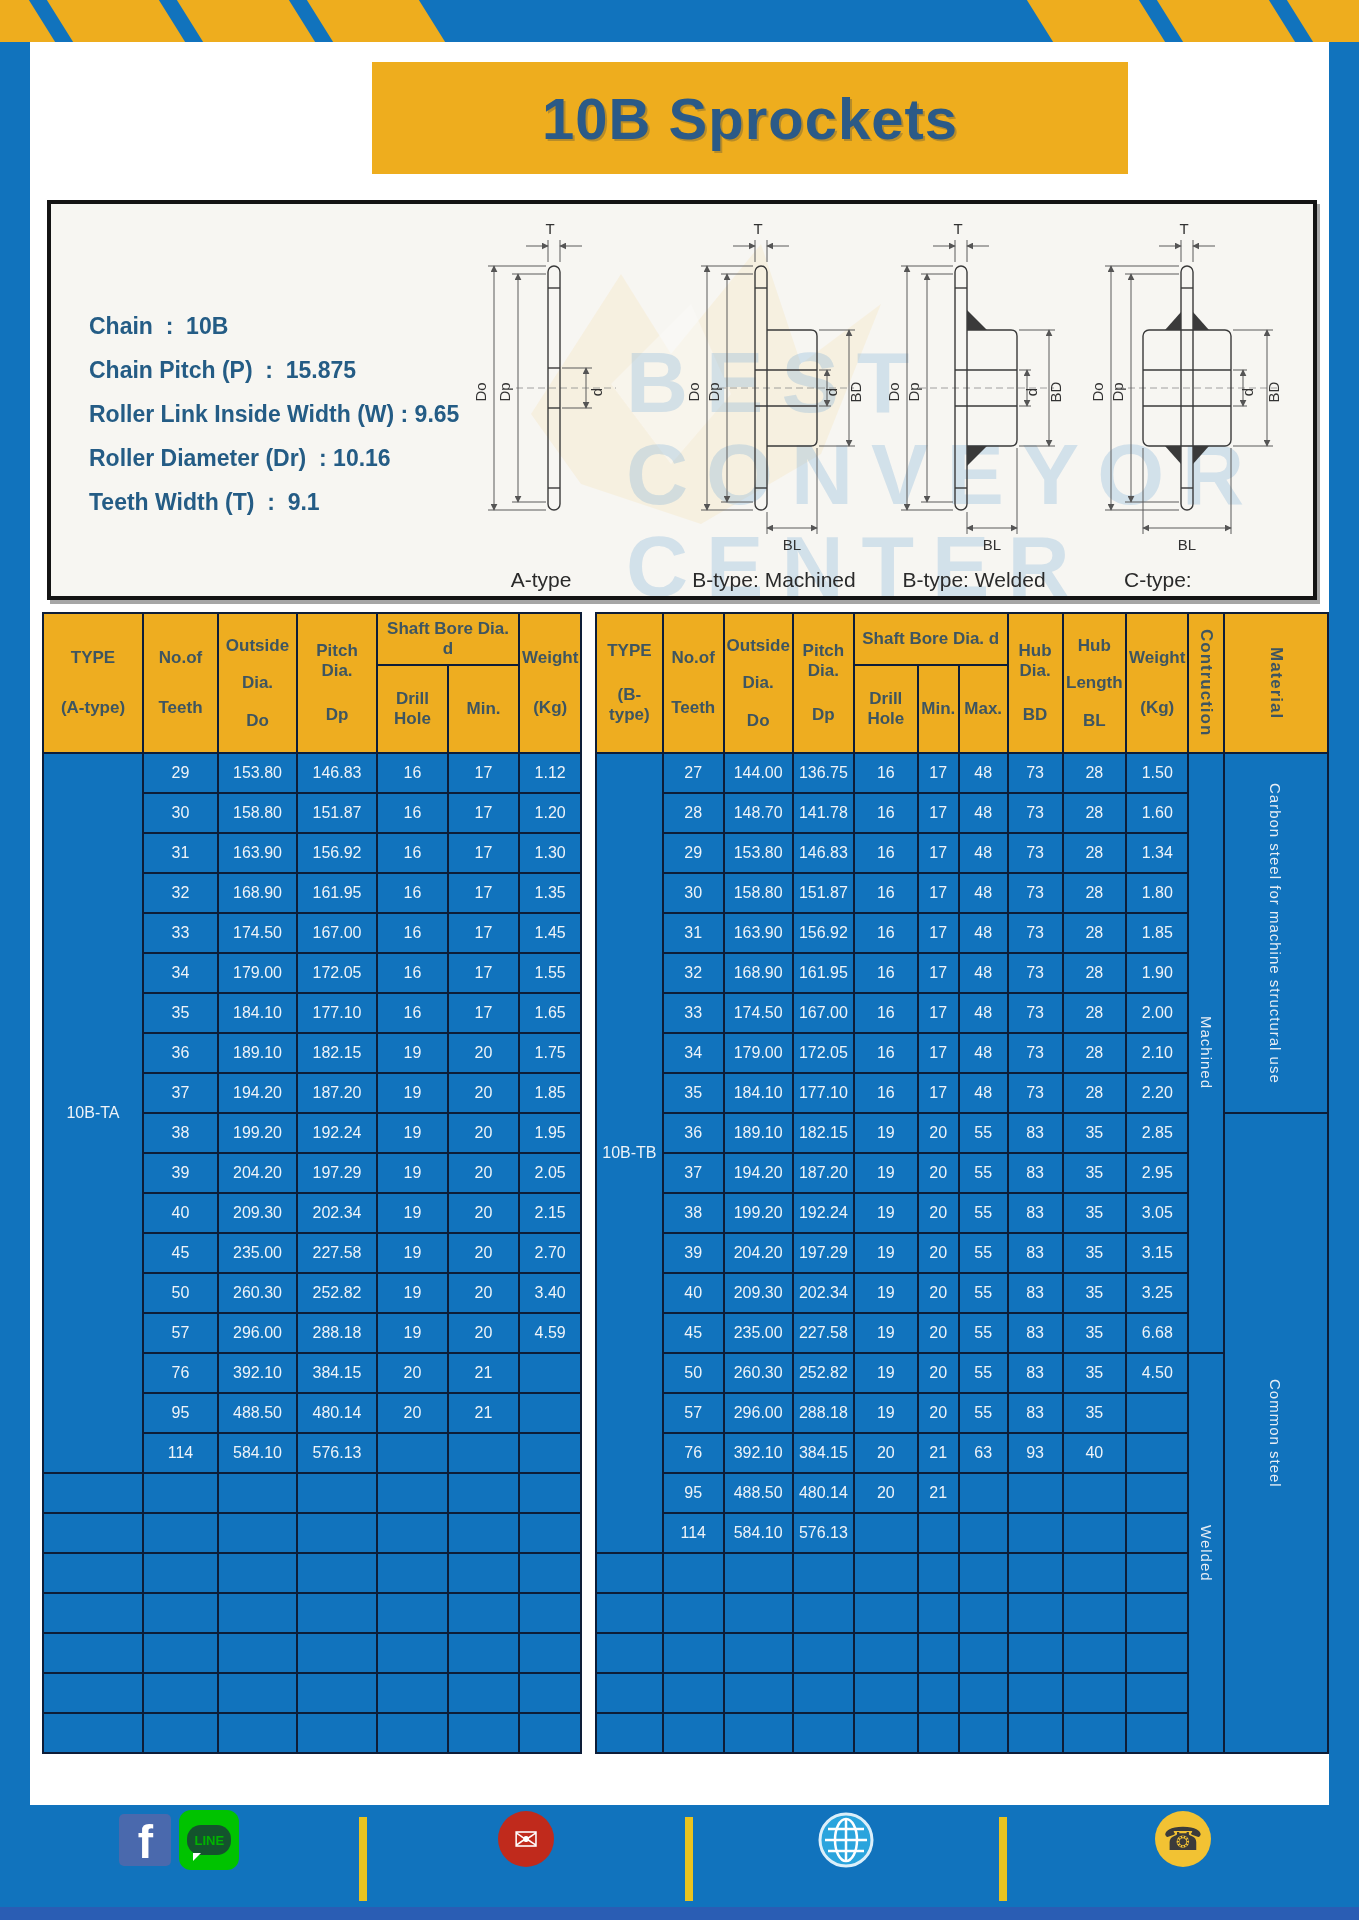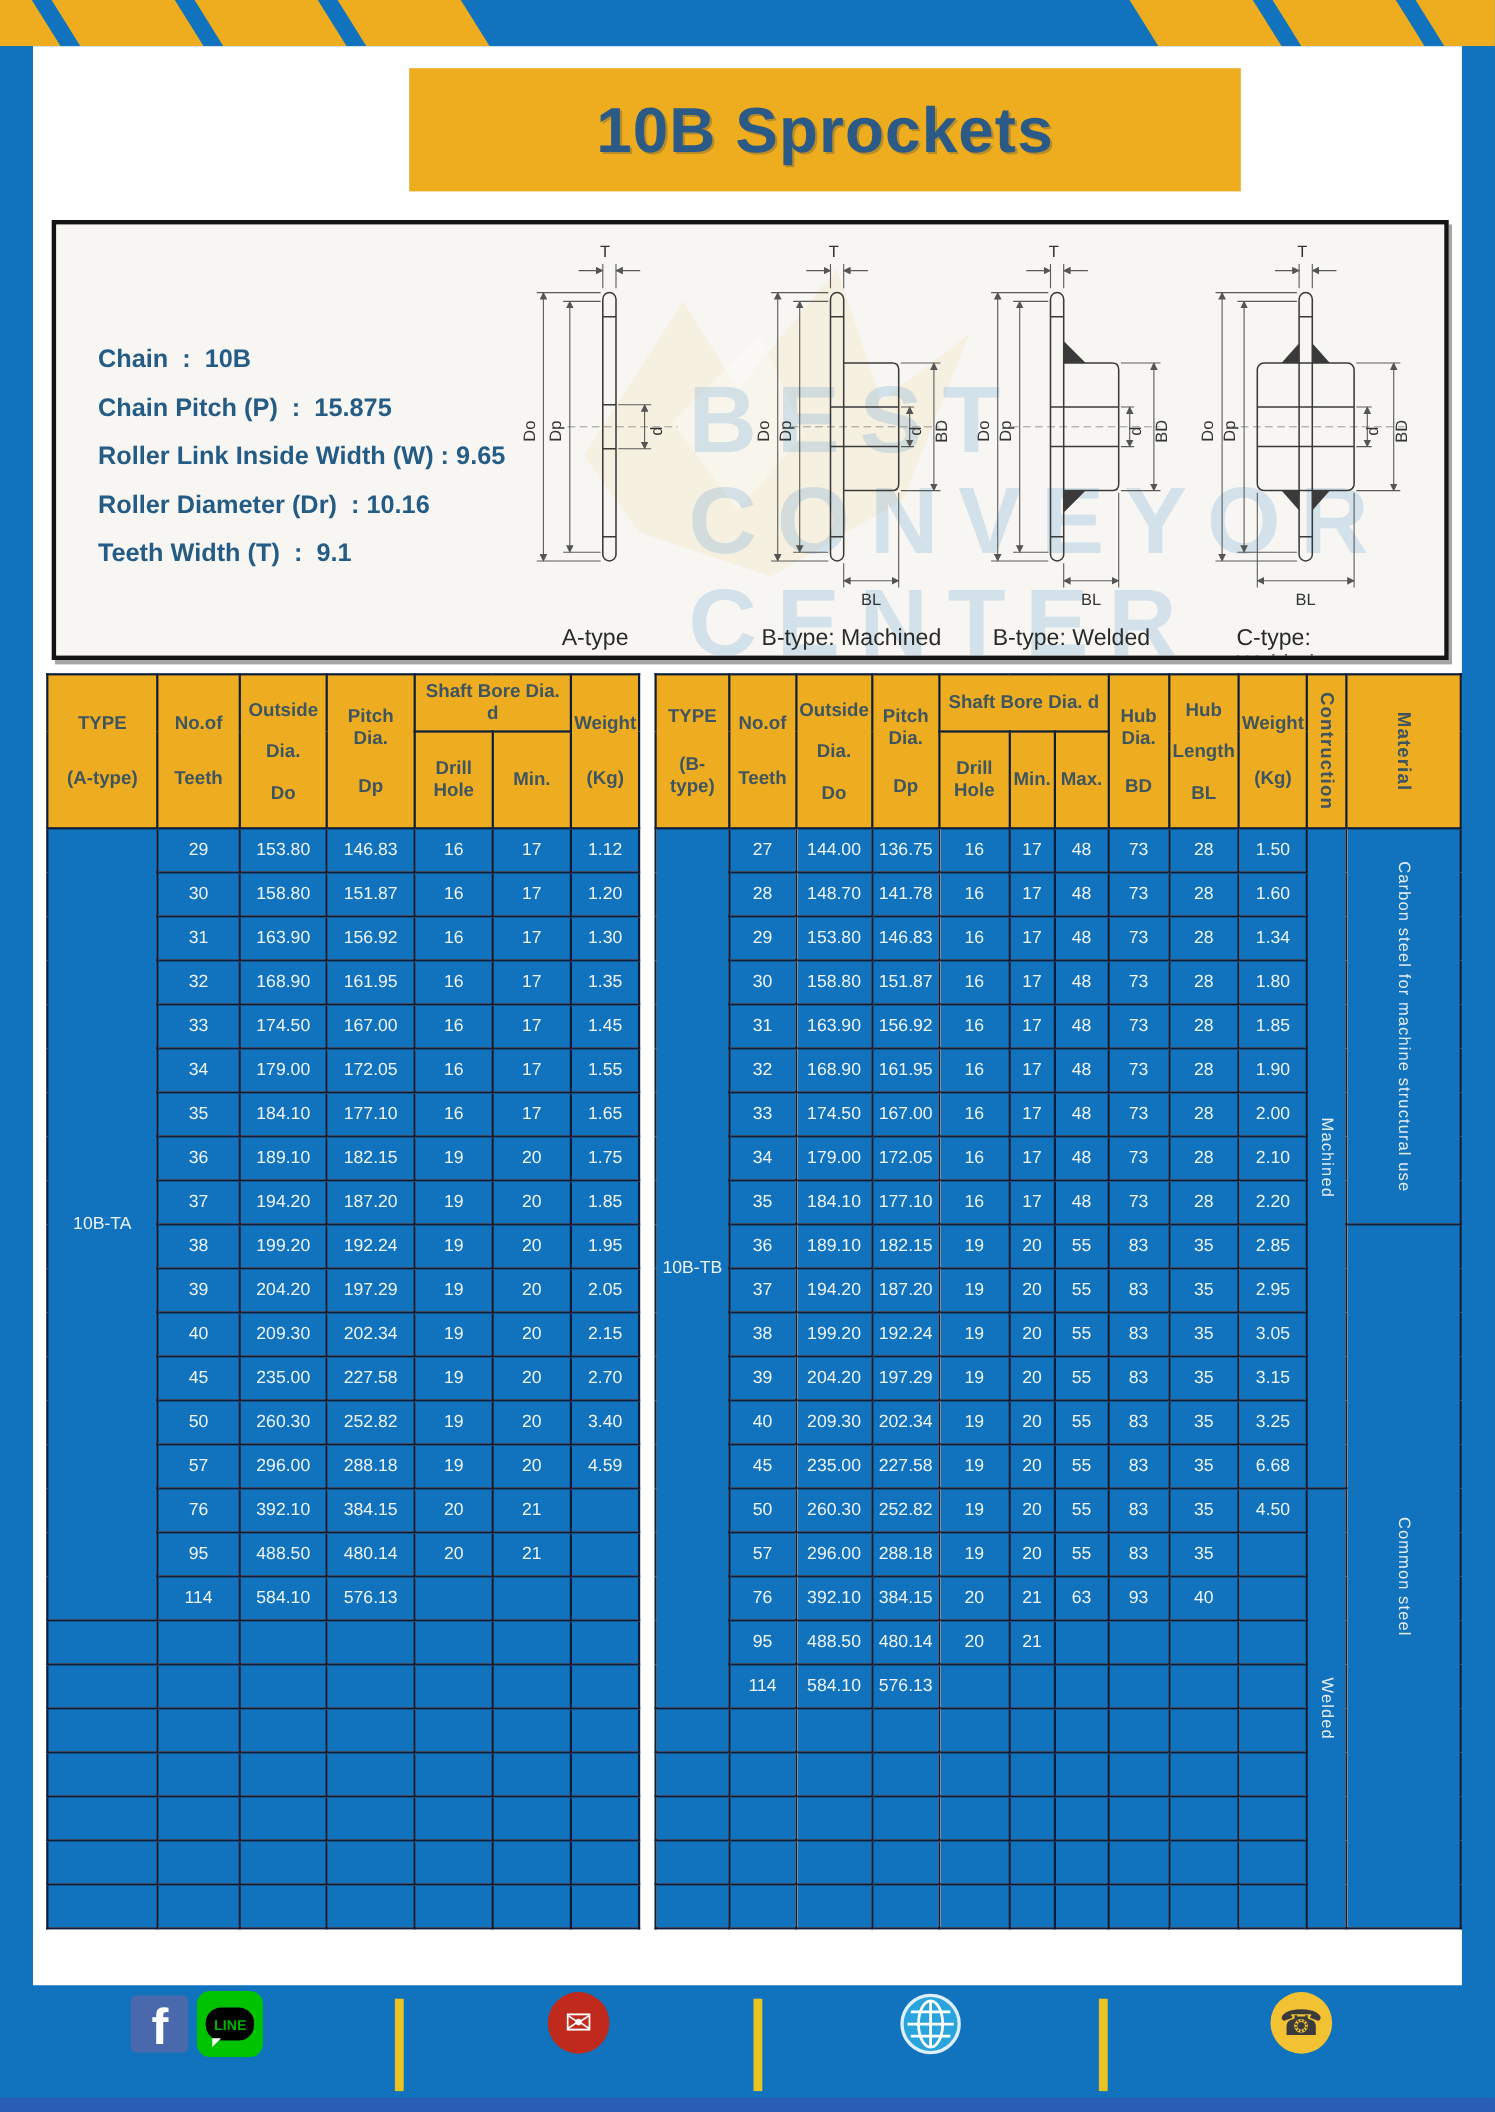--- a/index.html
+++ b/index.html
@@ -54,21 +54,21 @@
   .fsec { display:flex; flex-direction:column; align-items:center; justify-content:flex-start; gap:5px; }
   .s1{width:27%;} .s2{width:24%;} .s3{width:22.5%;} .s4{width:26.5%;}
   .fdiv { width:8px; background:#e9c31f; margin:6px 0; }
   .flabel { font-size:27px; font-weight:bold; color:#ffffff; letter-spacing:0.5px; white-space:nowrap;margin-top:32px; }
   .icons-row { display:flex; gap:8px; align-items:center; height:58px; }
   .fb-icon { width:52px; height:52px; background:#4a69ad; border-radius:5px; color:#fff;
              font-size:46px; font-weight:bold; display:flex; align-items:flex-end; justify-content:center;
              line-height:48px; overflow:hidden; }
   .line-icon { width:60px; height:60px; background:#00c300; border-radius:12px;
                display:flex; align-items:center; justify-content:center; position:relative; }
-  .line-bubble { width:44px; height:30px; background:#000000; border-radius:14px; color:#00b300;
+  .line-bubble { width:44px; height:30px; background:#14532d; border-radius:14px; color:#00b300;
                  font-size:13px; font-weight:bold; display:flex; align-items:center; justify-content:center; }
   .line-bubble::after { content:""; position:absolute; left:14px; bottom:9px; width:0; height:0;
                  border-left:8px solid #fff; border-bottom:8px solid transparent; }
   .round-icon { width:56px; height:56px; border-radius:50%; display:flex; align-items:center; justify-content:center; }
   .email-bg { background:#c02a1c; color:#fff; font-size:30px; }
   .phone-bg { background:#f2c233; color:#3b3b3b; font-size:32px; }
   .footer-strip { position:absolute; left:0; bottom:0; width:100%; height:13px; background:#2a5db4; }
 </style>
 </head>
 <body>

